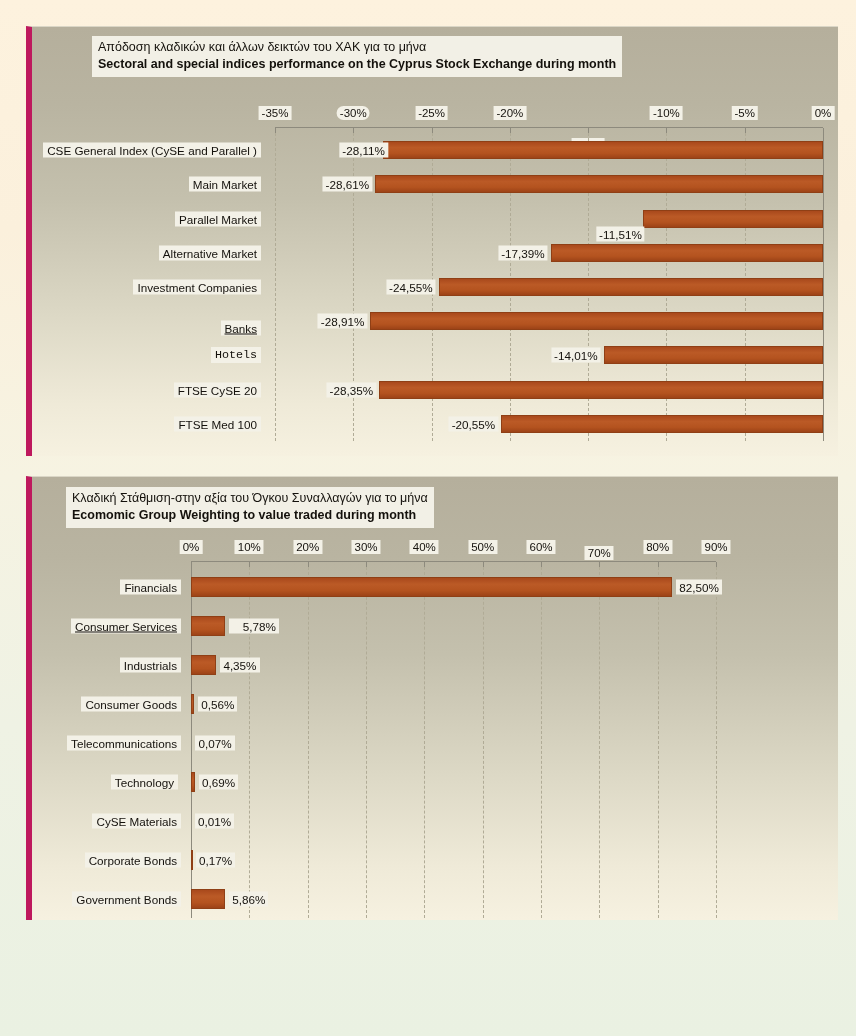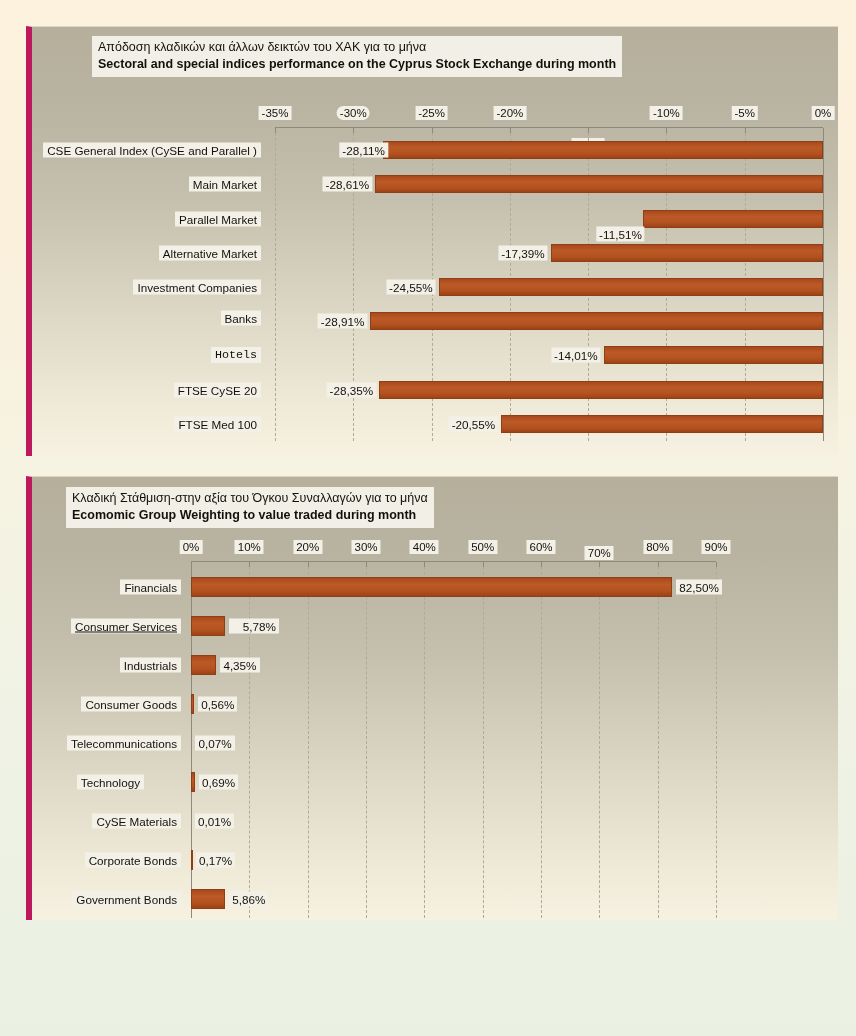--- a/index.html
+++ b/index.html
@@ -162,21 +162,21 @@
       <div class="bar" style="left: 610.786px; width: 180.214px; top: 182.5px; height: 18px;"></div>
       <div class="cat-label" style="top: 191.5px; right: 577px;">Parallel Market</div>
       <div class="val-label" style="left: 612.786px; top: 207.232px; transform: translate(-100%, -50%);">-11,51%</div>
       <div class="bar" style="left: 518.722px; width: 272.278px; top: 216.7px; height: 18px;"></div>
       <div class="cat-label" style="top: 225.7px; right: 577px;">Alternative Market</div>
       <div class="val-label" style="left: 515.722px; top: 225.7px; transform: translate(-100%, -50%);">-17,39%</div>
       <div class="bar" style="left: 406.617px; width: 384.383px; top: 250.9px; height: 18px;"></div>
       <div class="cat-label" style="top: 259.9px; right: 577px;">Investment Companies</div>
       <div class="val-label" style="left: 403.617px; top: 259.9px; transform: translate(-100%, -50%);">-24,55%</div>
       <div class="bar" style="left: 338.352px; width: 452.648px; top: 285.1px; height: 18px;"></div>
-      <div class="cat-label" style="top: 291px; right: 577px;">Banks</div>
+      <div class="cat-label" style="top: 301px; right: 577px; text-decoration: underline;">Banks</div>
       <div class="val-label" style="left: 335.352px; top: 294.1px; transform: translate(-100%, -50%);">-28,91%</div>
       <div class="bar" style="left: 571.643px; width: 219.357px; top: 319.3px; height: 18px;"></div>
       <div class="cat-label" style="top: 328.3px; right: 577px; font-family: Liberation Mono, monospace;">Hotels</div>
       <div class="val-label" style="left: 568.643px; top: 328.3px; transform: translate(-100%, -50%);">-14,01%</div>
       <div class="bar" style="left: 347.12px; width: 443.88px; top: 353.5px; height: 18px;"></div>
       <div class="cat-label" style="top: 362.5px; right: 577px;">FTSE CySE 20</div>
       <div class="val-label" style="left: 344.12px; top: 362.5px; transform: translate(-100%, -50%);">-28,35%</div>
       <div class="bar" style="left: 469.246px; width: 321.754px; top: 387.7px; height: 18px;"></div>
       <div class="cat-label" style="top: 396.7px; right: 577px;">FTSE Med 100</div>
       <div class="val-label" style="left: 466.246px; top: 396.7px; transform: translate(-100%, -50%);">-20,55%</div>
@@ -230,21 +230,21 @@
       <div class="val-label" style="left: 196.717px; top: 148.5px; padding-left: 14px;">5,78%</div>
       <div class="bar" style="left: 159px; width: 25.375px; top: 177.5px; height: 20px;"></div>
       <div class="cat-label" style="top: 187.5px; right: 657px;">Industrials</div>
       <div class="val-label" style="left: 188.375px; top: 187.5px;">4,35%</div>
       <div class="bar" style="left: 159px; width: 3.26667px; top: 216.5px; height: 20px;"></div>
       <div class="cat-label" style="top: 226.5px; right: 657px;">Consumer Goods</div>
       <div class="val-label" style="left: 166.267px; top: 226.5px;">0,56%</div>
       <div class="cat-label" style="top: 265.5px; right: 657px;">Telecommunications</div>
       <div class="val-label" style="left: 163.408px; top: 265.5px;">0,07%</div>
       <div class="bar" style="left: 159px; width: 4.025px; top: 294.5px; height: 20px;"></div>
-      <div class="cat-label" style="top: 304.5px; right: 694px; margin-left: 31px;">Technology</div>
+      <div class="cat-label" style="top: 304.5px; right: 660px; margin-left: 31px;">Technology</div>
       <div class="val-label" style="left: 167.025px; top: 304.5px;">0,69%</div>
       <div class="cat-label" style="top: 343.5px; right: 657px;">CySE Materials</div>
       <div class="val-label" style="left: 163.058px; top: 343.5px;">0,01%</div>
       <div class="bar" style="left: 159px; width: 0.991667px; top: 372.5px; height: 20px;"></div>
       <div class="cat-label" style="top: 382.5px; right: 657px;">Corporate Bonds</div>
       <div class="val-label" style="left: 163.992px; top: 382.5px;">0,17%</div>
       <div class="bar" style="left: 159px; width: 34.1833px; top: 411.5px; height: 20px;"></div>
       <div class="cat-label" style="top: 421.5px; right: 657px;">Government Bonds</div>
       <div class="val-label" style="left: 197.183px; top: 421.5px;">5,86%</div>
     </div>

